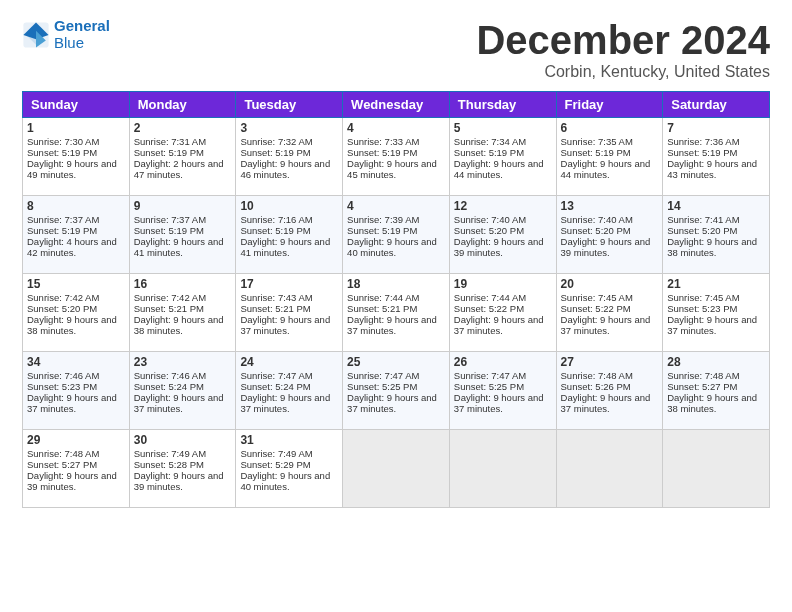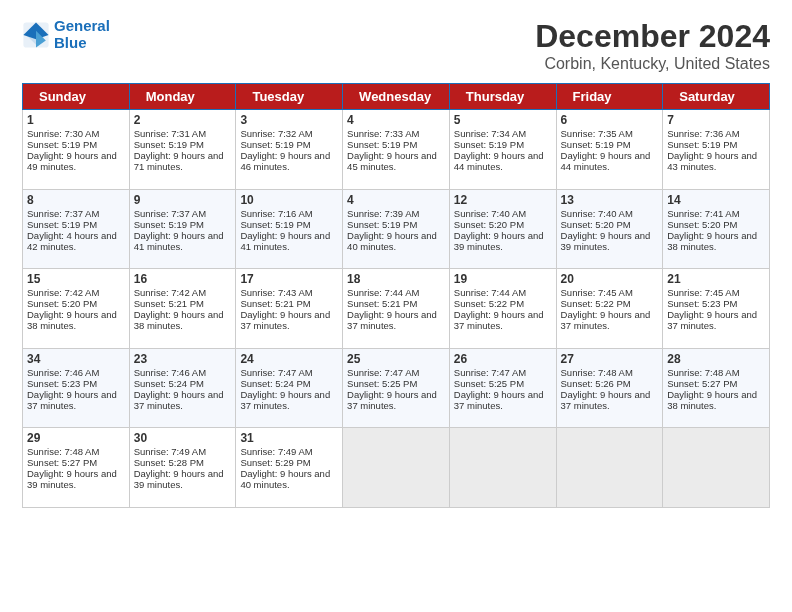--- a/index.html
+++ b/index.html
@@ -29,42 +29,42 @@
     }
     .logo-icon {
       width: 28px;
       height: 28px;
       margin-right: 4px;
     }
     .title-area {
       text-align: right;
     }
     .main-title {
-      font-size: 32px;
+      font-size: 40px;
       font-weight: bold;
       color: #333;
       margin-left: 33px;
     }
     .subtitle {
       font-size: 16px;
       color: #555;
     }
     .calendar {
       flex: 1;
       border: 1px solid #ccc;
       border-collapse: collapse;
       width: 100%;
       table-layout: fixed;
     }
     .calendar th {
-      background: #b91c1c;
+      background: #6d28d9;
       color: #fff;
       font-size: 13px;
       font-weight: bold;
-      padding: 5px 16px;
+      padding: 5px 8px;
       text-align: left;
       border: 1px solid #1a6fba;
     }
     .calendar td {
       border: 1px solid #ccc;
       vertical-align: top;
       padding: 3px 4px;
       font-size: 9.5px;
       color: #333;
       background: #fff;
@@ -92,21 +92,21 @@
   <div class="header">
     <div class="logo-area">
       <svg class="logo-icon" viewBox="0 0 40 40">
         <rect x="2" y="2" width="36" height="36" rx="4" fill="#e8f0f8"></rect>
         <polygon points="20,6 34,20 20,34 6,20" fill="#1a6fba" opacity="0.15"></polygon>
         <polygon points="20,2 38,20 20,26 2,20" fill="#1a6fba"></polygon>
         <polygon points="20,14 34,28 20,38" fill="#4a9fd4"></polygon>
       </svg>
       <div>
         <div style="font-size:15px;font-weight:bold;color:#1a6fba;line-height:1.1;">General</div>
-        <div style="font-size:15px;font-weight:bold;color:#1a6fba;line-height:1.1;">Blue</div>
+        <div style="font-size:15px;font-weight:normal;color:#1a6fba;line-height:1.1;">Blue</div>
       </div>
     </div>
     <div class="title-area">
       <div class="main-title">December 2024</div>
       <div class="subtitle">Corbin, Kentucky, United States</div>
     </div>
   </div>
 
   <table class="calendar">
     <thead>
@@ -125,21 +125,21 @@
           <td>
             <span class="day-num">1</span>
             <div>Sunrise: 7:30 AM</div>
             <div>Sunset: 5:19 PM</div>
             <div>Daylight: 9 hours and 49 minutes.</div>
           </td>
           <td>
             <span class="day-num">2</span>
             <div>Sunrise: 7:31 AM</div>
             <div>Sunset: 5:19 PM</div>
-            <div>Daylight: 9 hours and 71 minutes.</div>
+            <div>Daylight: 2 hours and 47 minutes.</div>
           </td>
           <td>
             <span class="day-num">3</span>
             <div>Sunrise: 7:32 AM</div>
             <div>Sunset: 5:19 PM</div>
             <div>Daylight: 9 hours and 46 minutes.</div>
           </td>
           <td>
             <span class="day-num">4</span>
             <div>Sunrise: 7:33 AM</div>

